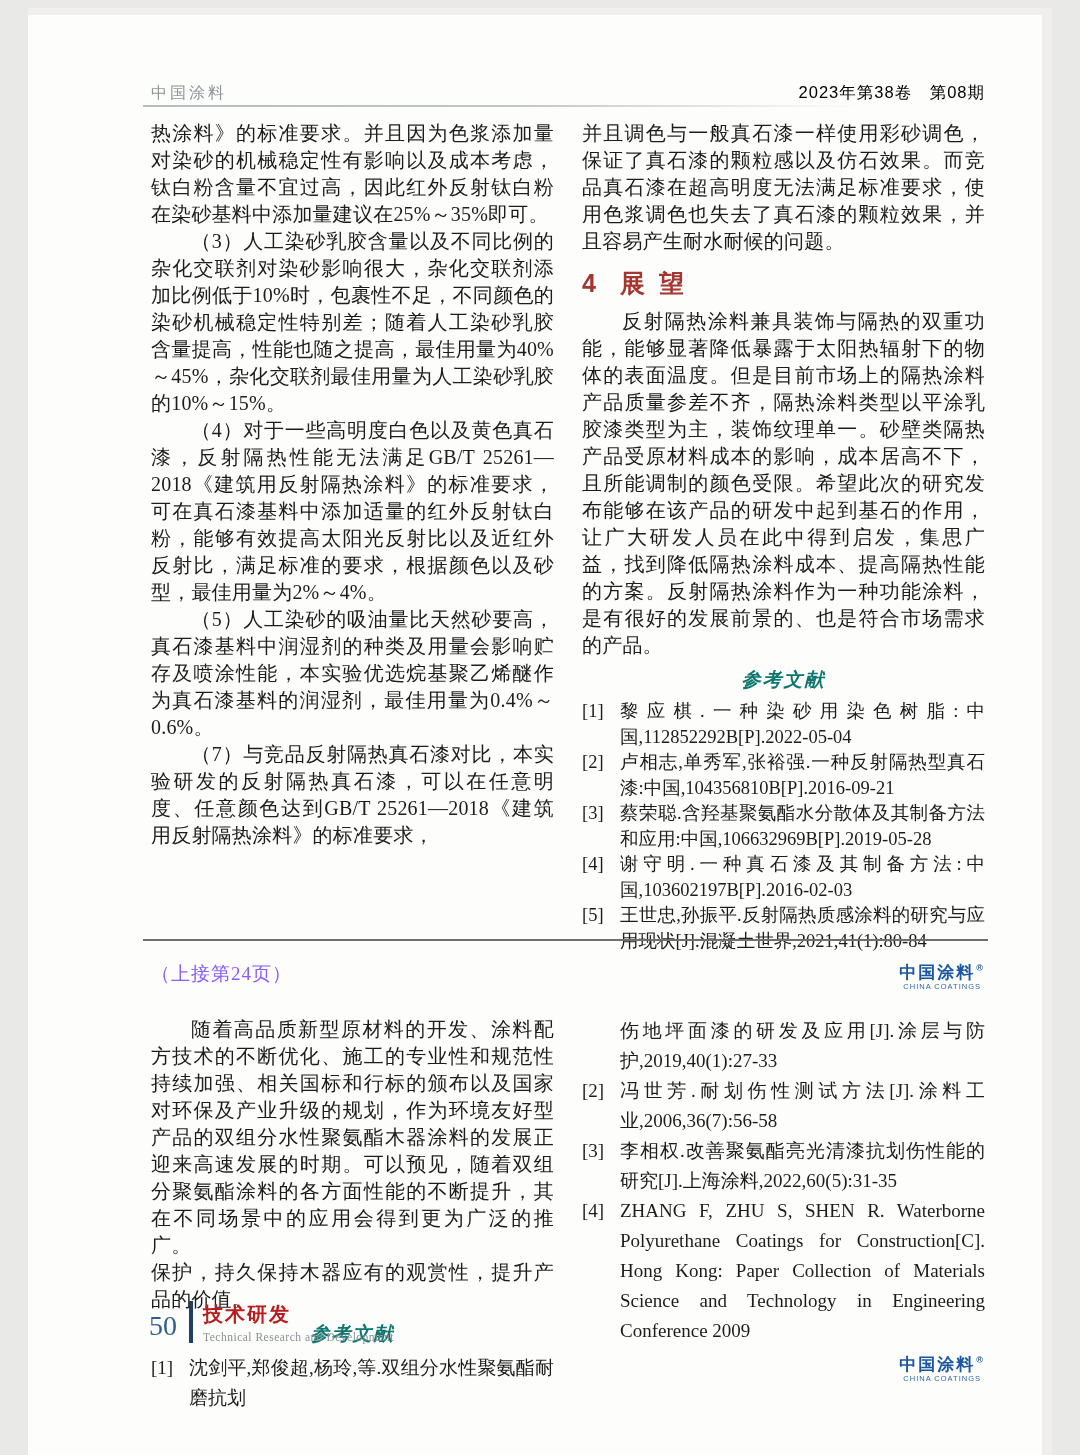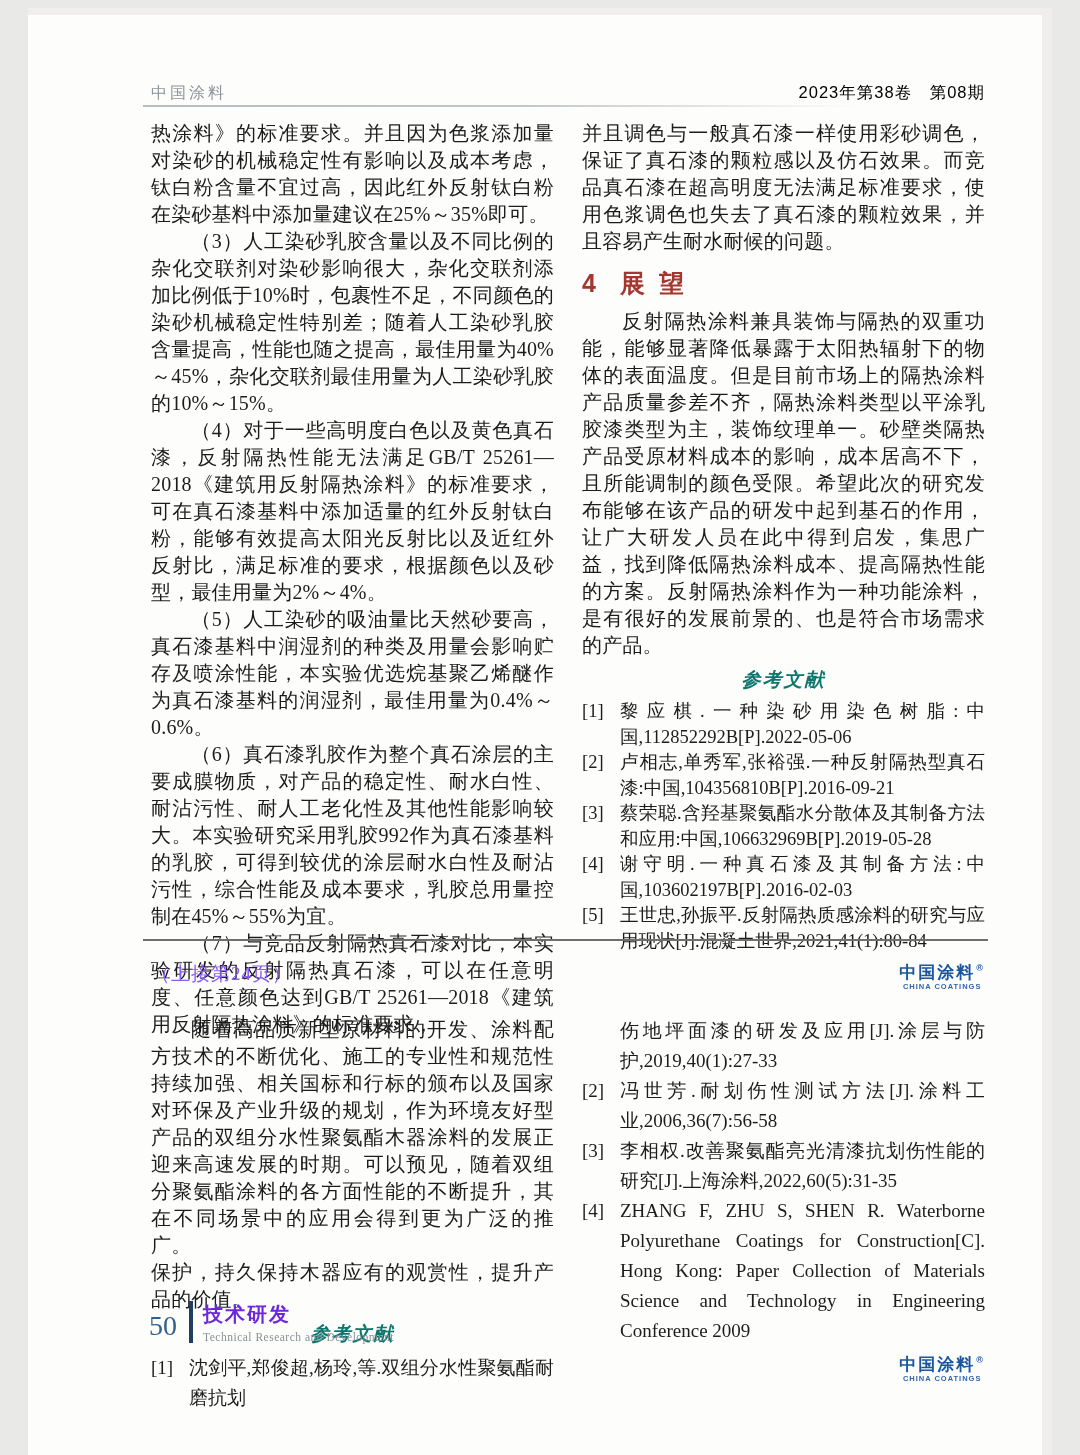--- a/index.html
+++ b/index.html
@@ -68,33 +68,33 @@
 
   
   .logo{width:fit-content;margin-left:auto;margin-top:10px;text-align:center;line-height:1;}
   .logo-cn{
     font-family:"Liberation Sans","DejaVu Sans",sans-serif;
     font-weight:700;font-size:17px;color:#1a57a0;letter-spacing:2px;white-space:nowrap;
   }
   .logo-cn .tm{font-size:9px;vertical-align:top;margin-left:1px;}
   .logo-en{
     margin-top:2px;font-family:"Liberation Sans","DejaVu Sans",sans-serif;
-    font-weight:700;font-size:7.5px;color:#2f66a8;letter-spacing:1px;white-space:nowrap;
+    font-weight:400;font-size:7.5px;color:#2f66a8;letter-spacing:1px;white-space:nowrap;
   }
 
   
   .pagefoot{position:absolute;top:1293px;left:121px;display:flex;align-items:center;}
   .pageno{
     font-family:"Liberation Serif","DejaVu Serif",serif;
     font-size:28px;color:#32608e;margin-right:12px;margin-top:8px;
   }
   .vbar{width:4px;height:42px;background:#1f3e63;margin-right:10px;}
   .fsec-cn{
     font-family:"Liberation Sans","DejaVu Sans",sans-serif;
-    font-weight:700;font-size:20px;color:#6d28d9;letter-spacing:2px;
+    font-weight:700;font-size:20px;color:#b91c1c;letter-spacing:2px;
   }
   .fsec-en{
     margin-top:3px;font-family:"Liberation Serif","DejaVu Serif",serif;
     font-size:11.5px;color:#8a8f95;letter-spacing:0.5px;
   }
 </style>
 </head>
 <body>
 
 <div class="page">
@@ -107,33 +107,32 @@
     <span class="issue">2023年第38卷　第08期</span>
   </div>
   <div class="header-rule"></div>
 
   <section class="cols top-article">
     <div class="col">
       <p class="body noindent">热涂料》的标准要求。并且因为色浆添加量对染砂的机械稳定性有影响以及成本考虑，钛白粉含量不宜过高，因此红外反射钛白粉在染砂基料中添加量建议在25%～35%即可。</p>
       <p class="body">（3）人工染砂乳胶含量以及不同比例的杂化交联剂对染砂影响很大，杂化交联剂添加比例低于10%时，包裹性不足，不同颜色的染砂机械稳定性特别差；随着人工染砂乳胶含量提高，性能也随之提高，最佳用量为40%～45%，杂化交联剂最佳用量为人工染砂乳胶的10%～15%。</p>
       <p class="body">（4）对于一些高明度白色以及黄色真石漆，反射隔热性能无法满足GB/T 25261—2018《建筑用反射隔热涂料》的标准要求，可在真石漆基料中添加适量的红外反射钛白粉，能够有效提高太阳光反射比以及近红外反射比，满足标准的要求，根据颜色以及砂型，最佳用量为2%～4%。</p>
       <p class="body">（5）人工染砂的吸油量比天然砂要高，真石漆基料中润湿剂的种类及用量会影响贮存及喷涂性能，本实验优选烷基聚乙烯醚作为真石漆基料的润湿剂，最佳用量为0.4%～0.6%。</p>
-      <p class="body">（6）真石漆乳胶作为整个真石涂层的主要成膜物质，对产品的稳定性、耐水白性、耐沾污性、耐人工老化性及其他性能影响较大。本实验研究采用乳胶992作为真石漆基料的乳胶，可得到较优的涂层耐水白性及耐沾污性，综合性能及成本要求，乳胶总用量控制在45%～55%为宜。</p>
       <p class="body">（7）与竞品反射隔热真石漆对比，本实验研发的反射隔热真石漆，可以在任意明度、任意颜色达到GB/T 25261—2018《建筑用反射隔热涂料》的标准要求，</p>
     </div>
     <div class="col">
       <p class="body noindent">并且调色与一般真石漆一样使用彩砂调色，保证了真石漆的颗粒感以及仿石效果。而竞品真石漆在超高明度无法满足标准要求，使用色浆调色也失去了真石漆的颗粒效果，并且容易产生耐水耐候的问题。</p>
       <h2 class="sec-head">
         <span class="sec-num">4</span><span class="sec-title">展望</span>
       </h2>
       <p class="body">反射隔热涂料兼具装饰与隔热的双重功能，能够显著降低暴露于太阳热辐射下的物体的表面温度。但是目前市场上的隔热涂料产品质量参差不齐，隔热涂料类型以平涂乳胶漆类型为主，装饰纹理单一。砂壁类隔热产品受原材料成本的影响，成本居高不下，且所能调制的颜色受限。希望此次的研究发布能够在该产品的研发中起到基石的作用，让广大研发人员在此中得到启发，集思广益，找到降低隔热涂料成本、提高隔热性能的方案。反射隔热涂料作为一种功能涂料，是有很好的发展前景的、也是符合市场需求的产品。</p>
       <h3 class="ref-head">参考文献</h3>
       <div class="ref">
         <span class="lab">[1]</span>
-        <span class="txt">黎应棋.一种染砂用染色树脂:中国,112852292B[P].2022-05-06</span>
+        <span class="txt">黎应棋.一种染砂用染色树脂:中国,112852292B[P].2022-05-04</span>
       </div>
       <div class="ref">
         <span class="lab">[2]</span>
         <span class="txt">卢相志,单秀军,张裕强.一种反射隔热型真石漆:中国,104356810B[P].2016-09-21</span>
       </div>
       <div class="ref">
         <span class="lab">[3]</span>
         <span class="txt">蔡荣聪.含羟基聚氨酯水分散体及其制备方法和应用:中国,106632969B[P].2019-05-28</span>
       </div>
       <div class="ref">

